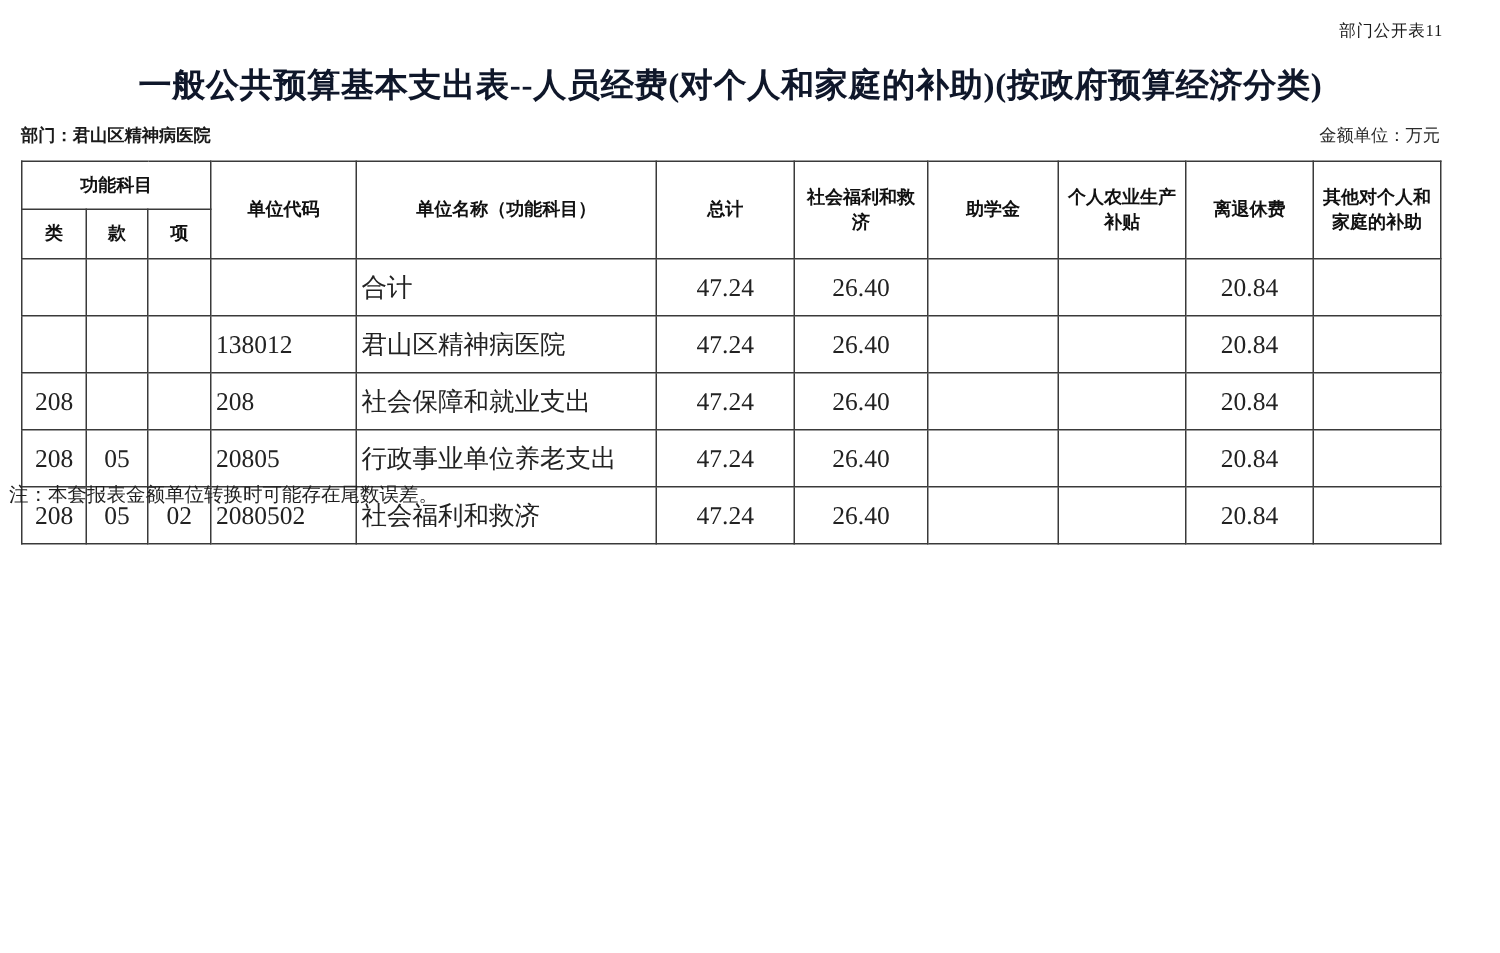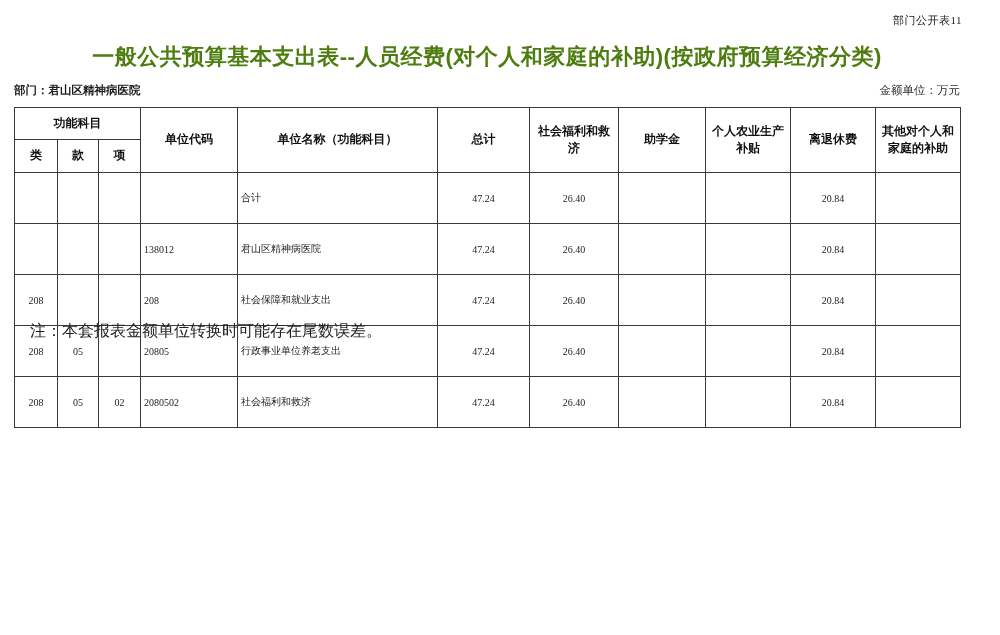--- a/index.html
+++ b/index.html
@@ -12,23 +12,23 @@
     position: relative;
     overflow: hidden;
   }
   .form-label {
     position: absolute; top: 13px; right: 38px;
     font-size: 11px; letter-spacing: 0.5px; text-align: right;
   }
   .title {
     position: absolute; top: 42px; left: 14px; width: 946px;
     margin: 0; text-align: center;
-    font-family: Liberation Sans, sans-serif;
+    font-family: Liberation Serif, serif;
     font-weight: bold; font-size: 22px; letter-spacing: 0.5px;
-    color: #4d7c0f;
+    color: #0f172a;
   }
   .meta-row {
     position: absolute; top: 83px; left: 14px; width: 946px;
     display: flex; justify-content: space-between; align-items: baseline;
   }
   .dept-label {
     font-family: Liberation Serif, serif;
     font-weight: bold; font-size: 11.5px;
   }
   .unit-label { font-size: 11.5px; color: #2b2b2b; }
@@ -42,31 +42,31 @@
   }
   table.budget th {
     font-family: "Liberation Sans", "DejaVu Sans", sans-serif;
     font-weight: bold; font-size: 12px; text-align: center;
     white-space: normal; line-height: 1.45; padding: 2px 3px;
     color: #111;
   }
   thead tr.h1 { height: 32px; }
   thead tr.h2 { height: 33px; }
   tbody tr { height: 29px; }
-  table.budget td { font-size: 10px; padding: 18px 3px; color: #222; }
+  table.budget td { font-size: 17px; padding: 7px 3px; color: #222; }
   td.c { text-align: center; }
   td.l { text-align: left; }
   td.r { text-align: center; padding-right: 3px; }
   td.ind1  { padding-left: 11px; }
   td.ind2  { padding-left: 19px; }
   td.cind1 { padding-left: 13px; }
   td.cind2 { padding-left: 16px; }
   .note {
-    position: absolute; top: 321px; left: 30px;
-    font-size: 16px; color: #1f1f1f;
+    position: absolute; top: 321px; left: 6px;
+    font-size: 13px; color: #1f1f1f;
   }
 </style>
 </head>
 <body>
 
 <div class="form-label">部门公开表11</div>
 
 <h1 class="title">一般公共预算基本支出表--人员经费(对个人和家庭的补助)(按政府预算经济分类)</h1>
 
 <div class="meta-row">

